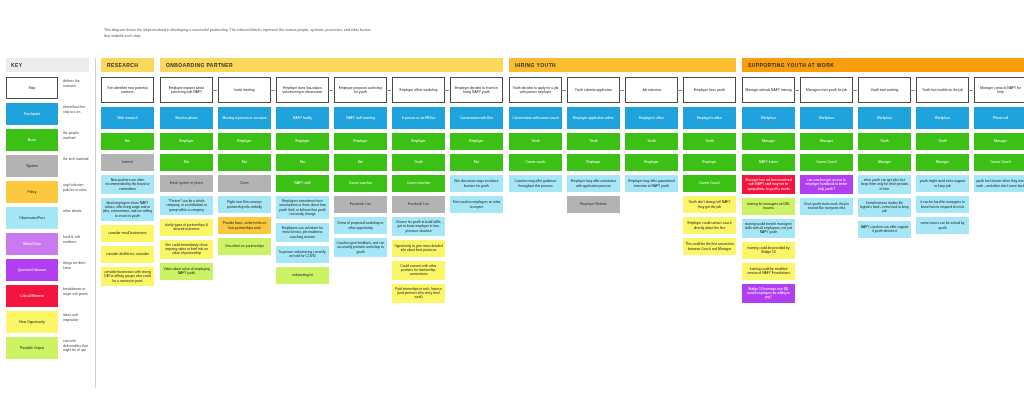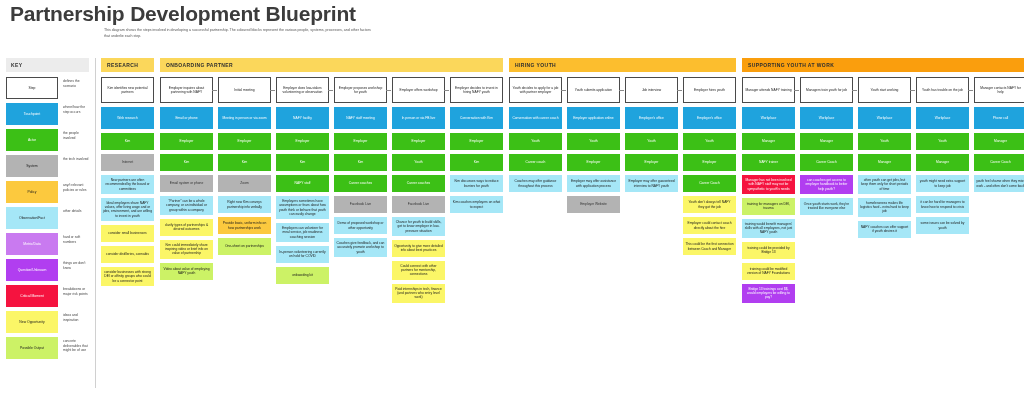--- a/index.html
+++ b/index.html
@@ -88,21 +88,20 @@
   .card.obs        { background: #a5e7f7; min-height: 17px; }
   .card.question   { background: #b13ef0; color: #fff; min-height: 17px; }
   .card.critical   { background: #f5133f; color: #fff; min-height: 17px; }
   .card.newopp     { background: #fbf667; min-height: 17px; }
   .card.output     { background: #ccf266; min-height: 17px; }
 </style>
 </head>
 <body>
 
 <div id="app">
-  <div class="title">Partnership Development Blueprint</div>
   <div class="subtitle">This diagram shows the steps involved in developing a successful partnership. The coloured blocks represent the various people, systems, processes, and other factors that underlie each step.</div>
 
   <div class="board">
     <div class="keycol">
       <div class="key-head">KEY</div>
       <div id="key-items">
           <div class="key-row">
             <div class="key-swatch" style="background: rgb(255, 255, 255); border: 0.8px solid rgb(74, 74, 74);">Step</div>
             <div class="key-desc">defines the scenario</div>
           </div>

